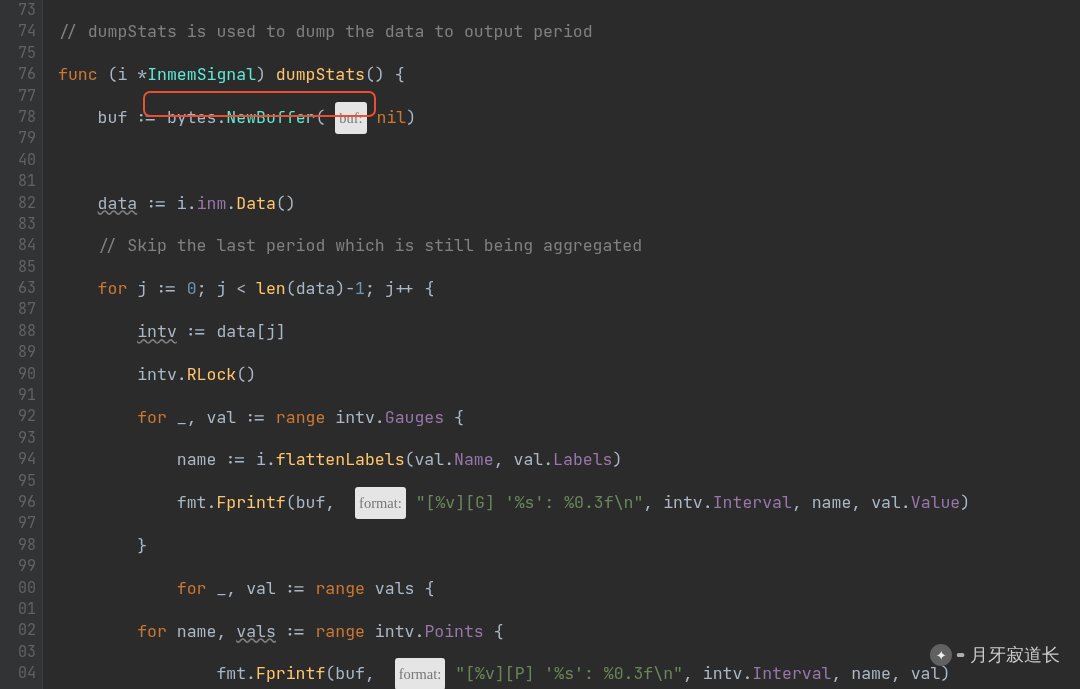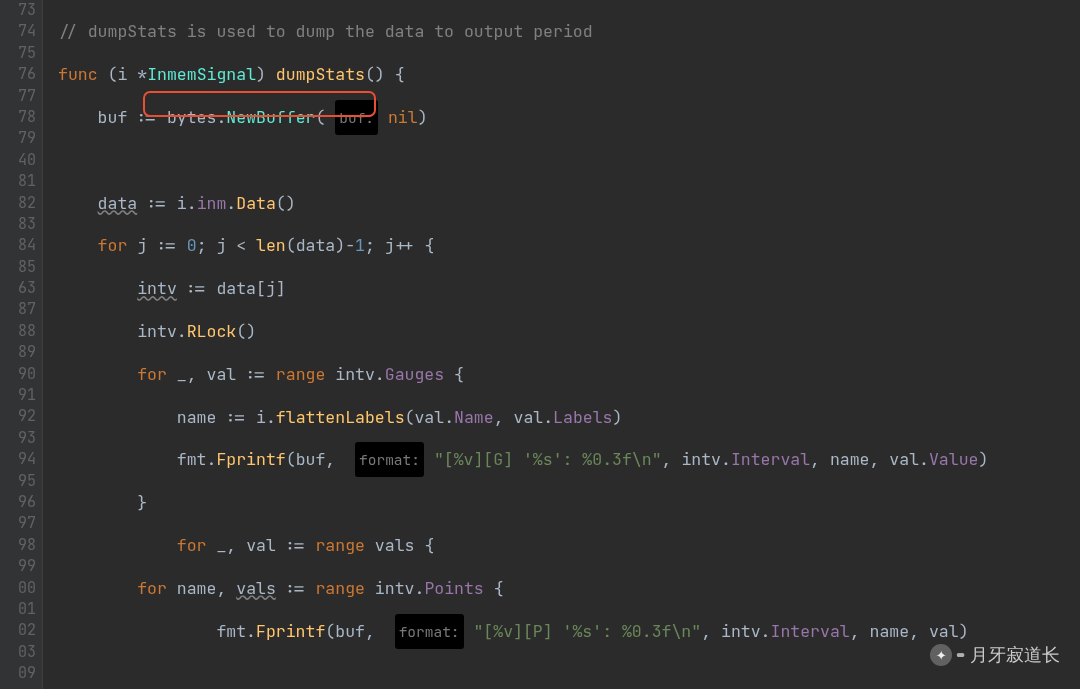--- a/index.html
+++ b/index.html
@@ -46,24 +46,25 @@
   .kw  { color: #cc7832; }  
   .ty  { color: #5eead4; }  
   .id  { color: #a9b7c6; }  
   .fn  { color: #ffc66d; }  
   .pr  { color: #9876aa; }  
   .str { color: #6a8759; }  
   .num { color: #6897bb; }  
   .par { color: #a9b7c6; }  
   .hint{
     color: #787878;
-    background: #000000;
+    background: #e5e5e5;
     border-radius: 3px;
     padding: 8px 4px;
     font-size: 14.5px;
+    font-family: Liberation Serif, serif;
   }
   .wavy { text-decoration-line: underline; text-decoration-style: wavy; text-decoration-color: #808080; }
 
   .hl-box {
     position: absolute;
     border: 2.5px solid #e94f32;
     border-radius: 7px;
     pointer-events: none;
   }
 
@@ -119,30 +120,31 @@
     <div>94</div>
     <div>95</div>
     <div>96</div>
     <div>97</div>
     <div>98</div>
     <div>99</div>
     <div>00</div>
     <div>01</div>
     <div>02</div>
     <div>03</div>
-    <div>09</div>
+    <div>04</div>
   </div>
   <div class="gutter-border"></div>
 
   <div class="code">
 <div class="line"><span class="c">// dumpStats is used to dump the data to output period</span></div>
 <div class="line"><span class="kw">func</span><span class="id"> (</span><span class="id">i</span><span class="id"> *</span><span class="ty">InmemSignal</span><span class="id">) </span><span class="fn">dumpStats</span><span class="id">() </span><span class="par">{</span></div>
 <div class="line">    <span class="id">buf</span><span class="id"> := </span><span class="id">bytes</span><span class="id">.</span><span class="ty">NewBuffer</span><span class="id">(</span> <span class="hint">buf:</span> <span class="kw">nil</span><span class="id">)</span></div>
 <div class="line"></div>
 <div class="line">    <span class="id wavy">data</span><span class="id"> := </span><span class="id">i</span><span class="id">.</span><span class="pr">inm</span><span class="id">.</span><span class="fn">Data</span><span class="id">(</span><span class="id">)</span></div>
+<div class="line">    <span class="c">// Skip the last period which is still being aggregated</span></div>
 <div class="line">    <span class="kw">for</span> <span class="id">j</span><span class="id"> := </span><span class="num">0</span><span class="id">; </span><span class="id">j</span><span class="id"> &lt; </span><span class="fn">len</span><span class="id">(</span><span class="id">data</span><span class="id">)</span><span class="id">-</span><span class="num">1</span><span class="id">; </span><span class="id">j++ </span><span class="par">{</span></div>
 <div class="line">        <span class="id wavy">intv</span><span class="id"> := </span><span class="id">data[</span><span class="id">j</span><span class="id">]</span></div>
 <div class="line">        <span class="id">intv</span><span class="id">.</span><span class="fn">RLock</span><span class="id">(</span><span class="id">)</span></div>
 <div class="line">        <span class="kw">for</span> <span class="id">_</span><span class="id">, </span><span class="id">val</span><span class="id"> := </span><span class="kw">range</span> <span class="id">intv</span><span class="id">.</span><span class="pr">Gauges</span><span class="id"> </span><span class="par">{</span></div>
 <div class="line">            <span class="id">name</span><span class="id"> := </span><span class="id">i</span><span class="id">.</span><span class="fn">flattenLabels</span><span class="id">(</span><span class="id">val</span><span class="id">.</span><span class="pr">Name</span><span class="id">, </span><span class="id">val</span><span class="id">.</span><span class="pr">Labels</span><span class="id">)</span></div>
 <div class="line">            <span class="id">fmt</span><span class="id">.</span><span class="fn">Fprintf</span><span class="id">(</span><span class="id">buf</span><span class="id">, </span> <span class="hint">format:</span> <span class="str">"[%v][G] '%s': %0.3f\n"</span><span class="id">, </span><span class="id">intv</span><span class="id">.</span><span class="pr">Interval</span><span class="id">, </span><span class="id">name</span><span class="id">, </span><span class="id">val</span><span class="id">.</span><span class="pr">Value</span><span class="id">)</span></div>
 <div class="line">        <span class="par">}</span></div>
 <div class="line">            <span class="kw">for</span> <span class="id">_</span><span class="id">, </span><span class="id">val</span><span class="id"> := </span><span class="kw">range</span> <span class="id">vals</span><span class="id"> </span><span class="par">{</span></div>
 <div class="line">        <span class="kw">for</span> <span class="id">name</span><span class="id">, </span><span class="id wavy">vals</span><span class="id"> := </span><span class="kw">range</span> <span class="id">intv</span><span class="id">.</span><span class="pr">Points</span><span class="id"> </span><span class="par">{</span></div>
 <div class="line">                <span class="id">fmt</span><span class="id">.</span><span class="fn">Fprintf</span><span class="id">(</span><span class="id">buf</span><span class="id">, </span> <span class="hint">format:</span> <span class="str">"[%v][P] '%s': %0.3f\n"</span><span class="id">, </span><span class="id">intv</span><span class="id">.</span><span class="pr">Interval</span><span class="id">, </span><span class="id">name</span><span class="id">, </span><span class="id">val</span><span class="id">)</span></div>

